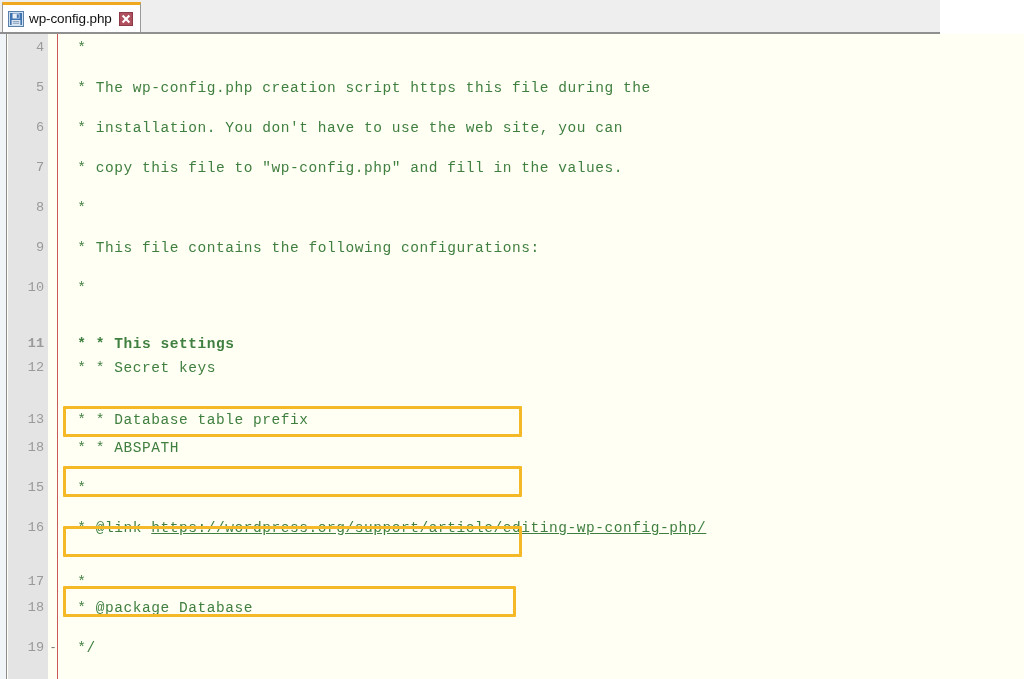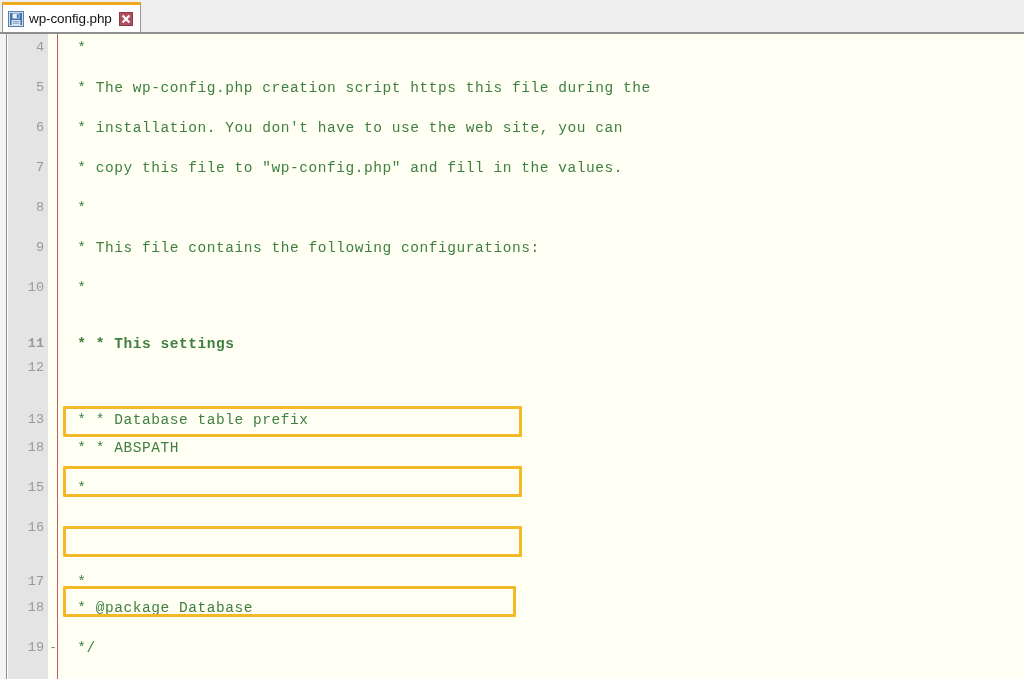--- a/index.html
+++ b/index.html
@@ -23,21 +23,21 @@
     height: 679px;
     box-sizing: border-box;
     background: #ffffff;
     overflow: hidden;
   }
 
   
   .tabbar {
     position: absolute;
     left: 0; top: 0;
-    width: 1024px;
+    width: 940px;
     height: 34px;
     background: #eeeeee;
     border-bottom: 2px solid #8f8f8f;
     box-sizing: border-box;
   }
   .tab {
     position: absolute;
     left: 2px;
     top: 2px;
     height: 30px;
@@ -210,25 +210,25 @@
 
     <div class="rows" id="rows">
         <div class="row" style="top: 4px;"><span class="ln">4</span><span class="src"><span class="c-comment"> *</span></span></div>
         <div class="row" style="top: 24px;"><span class="ln">5</span><span class="src"><span class="c-comment"> * The wp-config.php creation script https this file during the</span></span></div>
         <div class="row" style="top: 44px;"><span class="ln">6</span><span class="src"><span class="c-comment"> * installation. You don't have to use the web site, you can</span></span></div>
         <div class="row" style="top: 64px;"><span class="ln">7</span><span class="src"><span class="c-comment"> * copy this file to "wp-config.php" and fill in the values.</span></span></div>
         <div class="row" style="top: 84px;"><span class="ln">8</span><span class="src"><span class="c-comment"> *</span></span></div>
         <div class="row" style="top: 104px;"><span class="ln">9</span><span class="src"><span class="c-comment"> * This file contains the following configurations:</span></span></div>
         <div class="row" style="top: 124px;"><span class="ln">10</span><span class="src"><span class="c-comment"> *</span></span></div>
         <div class="row" style="top: 160px; font-weight: bold;"><span class="ln">11</span><span class="src"><span class="c-comment"> * * This settings</span></span></div>
-        <div class="row" style="top: 164px;"><span class="ln">12</span></div>
+        <div class="row" style="top: 164px;"><span class="ln">12</span><span class="src"><span class="c-comment"> * * Secret keys</span></span></div>
         <div class="row" style="top: 196px;"><span class="ln">13</span><span class="src"><span class="c-comment"> * * Database table prefix</span></span></div>
         <div class="row" style="top: 204px;"><span class="ln">18</span><span class="src"><span class="c-comment"> * * ABSPATH</span></span></div>
         <div class="row" style="top: 224px; padding-left: 43px;"><span class="ln">15</span><span class="src"><span class="c-comment"> *</span></span></div>
-        <div class="row" style="top: 244px;"><span class="ln">16</span></div>
+        <div class="row" style="top: 244px;"><span class="ln">16</span><span class="src"><span class="c-comment"> * @link </span><span class="c-link">https://wordpress.org/support/article/editing-wp-config-php/</span></span></div>
         <div class="row" style="top: 278px;"><span class="ln">17</span><span class="src"><span class="c-comment"> *</span></span></div>
         <div class="row" style="top: 284px;"><span class="ln">18</span><span class="src"><span class="c-comment"> * @package Database</span></span></div>
         <div class="row" style="top: 304px;"><span class="ln">19</span><span class="fold">-</span><span class="src"><span class="c-comment"> */</span></span></div>
         <div class="row" style="top: 324px;"><span class="ln">20</span><span class="src"></span></div>
       </div>
     <div id="highlights">
         <div class="hl" style="left: 63px; top: 372px; width: 459px; height: 31px; border-color: rgb(245, 184, 38);"></div>
         <div class="hl" style="left: 63px; top: 432px; width: 459px; height: 31px; border-color: rgb(245, 184, 38);"></div>
         <div class="hl" style="left: 63px; top: 492px; width: 459px; height: 31px; border-color: rgb(245, 184, 38);"></div>
         <div class="hl" style="left: 63px; top: 552px; width: 453px; height: 31px; border-color: rgb(245, 184, 38);"></div>

